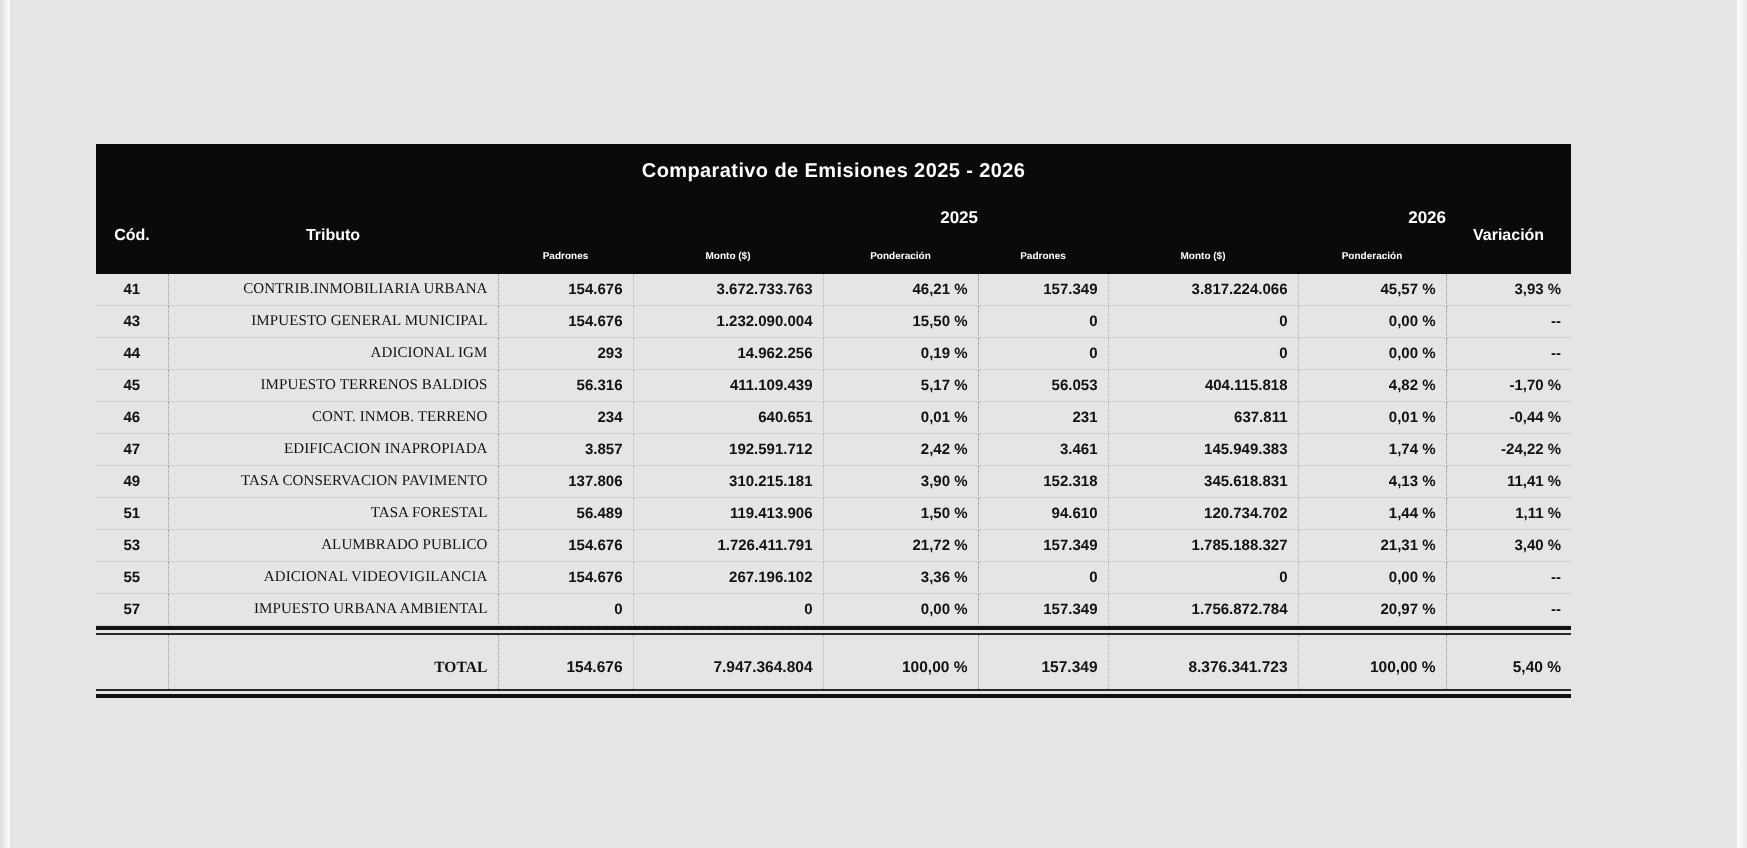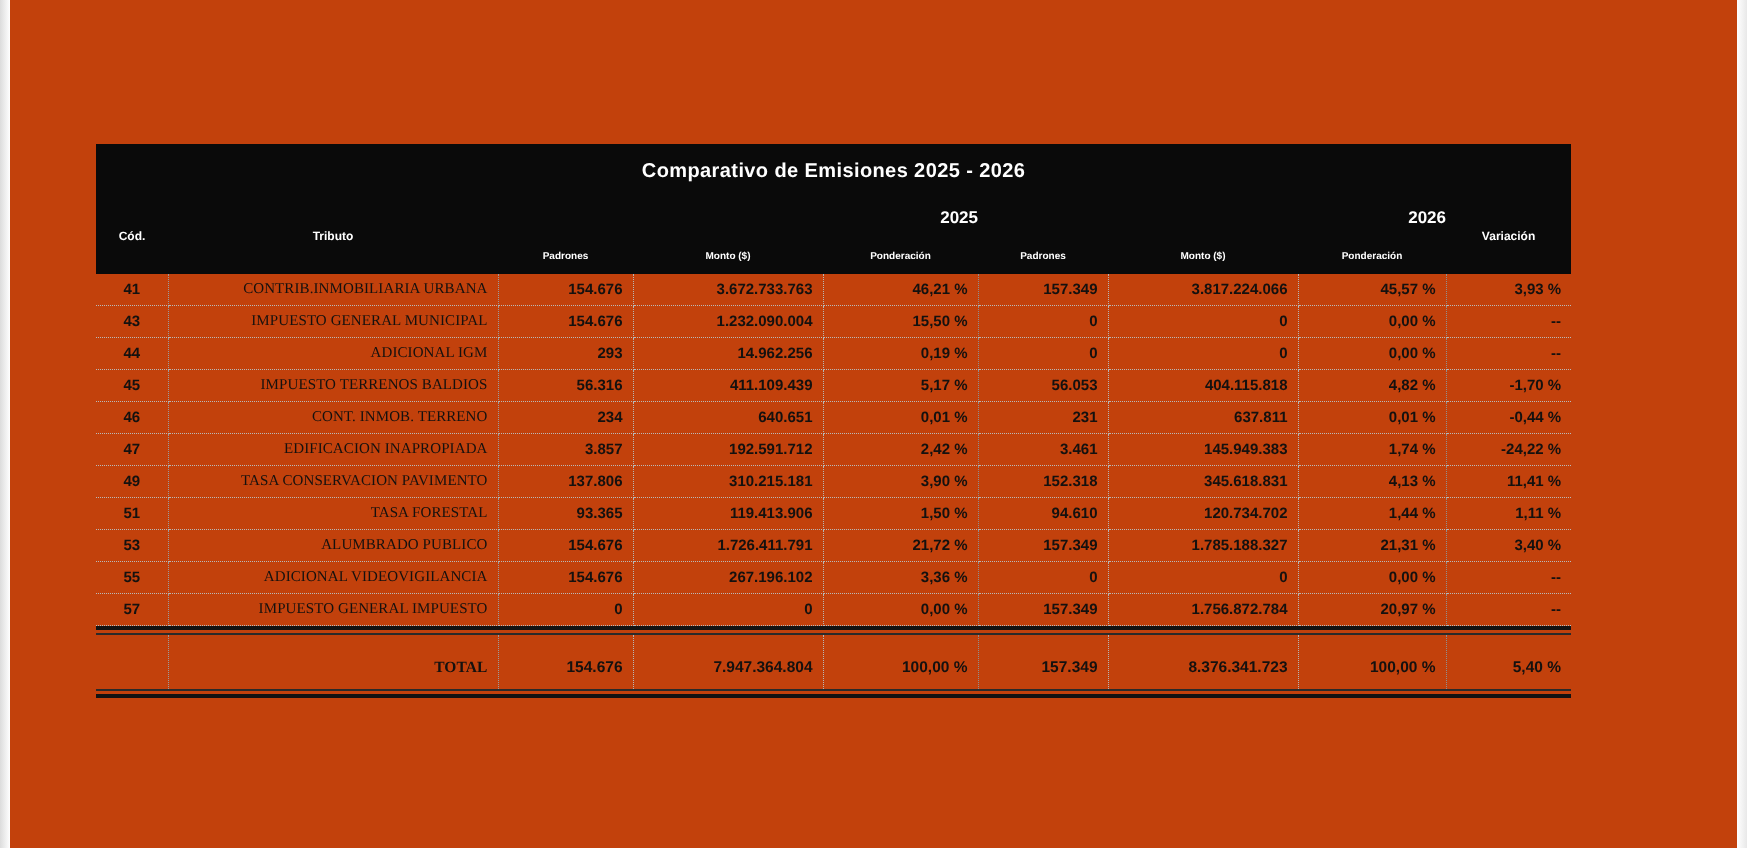--- a/index.html
+++ b/index.html
@@ -17,21 +17,21 @@
     position: relative;
   }
 
   
   #scan-page {
     position: absolute;
     left: 0;
     top: 0;
     width: 1747px;
     height: 848px;
-    background: #c2410c;
+    background: #e5e5e5;
   }
 
   
   .scan-edge {
     position: absolute;
     top: 0;
     width: 10px;
     height: 848px;
     background: linear-gradient(to right, #dcdcdc, #ffffff);
   }
@@ -68,21 +68,21 @@
   
   tr.head-row th {
     background: #0a0a0a;
     color: #ffffff;
     font-weight: bold;
     padding: 0;
     border: none;
     vertical-align: middle;
   }
   th.h-cod, th.h-tributo, th.h-variacion {
-    font-size: 12px;
+    font-size: 16px;
     height: 76px;
     text-align: center;
   }
   th.h-year {
     font-size: 17px;
     height: 40px;
     text-align: right;
     border-bottom: 2px solid #ffffff;
     border-left: 1px dotted #777;
   }
@@ -275,21 +275,21 @@
             <td class="num">310.215.181</td>
             <td class="num pond last-of-group">3,90 %</td>
             <td class="num">152.318</td>
             <td class="num">345.618.831</td>
             <td class="num pond last-of-group">4,13 %</td>
             <td class="num variacion">11,41 %</td>
           </tr>
           <tr>
             <td class="c-cod">51</td>
             <td class="c-tributo">TASA FORESTAL</td>
-            <td class="num">93.365</td>
+            <td class="num">56.489</td>
             <td class="num">119.413.906</td>
             <td class="num pond last-of-group">1,50 %</td>
             <td class="num">94.610</td>
             <td class="num">120.734.702</td>
             <td class="num pond last-of-group">1,44 %</td>
             <td class="num variacion">1,11 %</td>
           </tr>
           <tr>
             <td class="c-cod">53</td>
             <td class="c-tributo">ALUMBRADO PUBLICO</td>
@@ -307,21 +307,21 @@
             <td class="num">154.676</td>
             <td class="num">267.196.102</td>
             <td class="num pond last-of-group">3,36 %</td>
             <td class="num">0</td>
             <td class="num">0</td>
             <td class="num pond last-of-group">0,00 %</td>
             <td class="num variacion">--</td>
           </tr>
           <tr>
             <td class="c-cod">57</td>
-            <td class="c-tributo">IMPUESTO GENERAL IMPUESTO</td>
+            <td class="c-tributo">IMPUESTO URBANA AMBIENTAL</td>
             <td class="num">0</td>
             <td class="num">0</td>
             <td class="num pond last-of-group">0,00 %</td>
             <td class="num">157.349</td>
             <td class="num">1.756.872.784</td>
             <td class="num pond last-of-group">20,97 %</td>
             <td class="num variacion">--</td>
           </tr>
         </tbody>
     </table>

